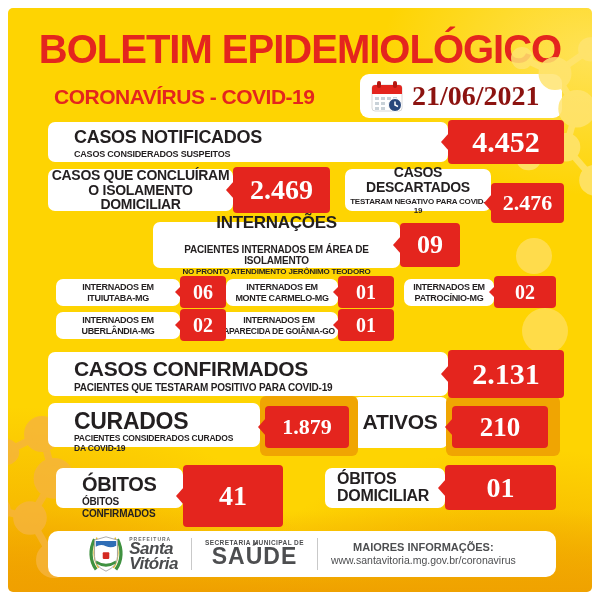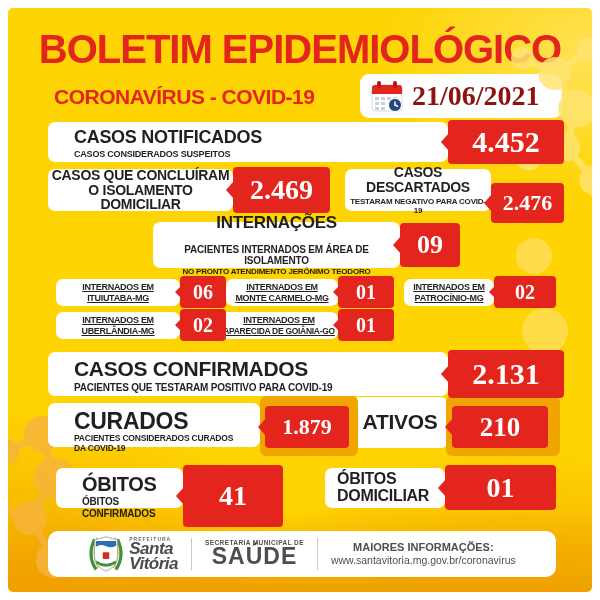--- a/index.html
+++ b/index.html
@@ -29,21 +29,21 @@
   .red-box::before{content:'';position:absolute;left:-7px;top:50%;transform:translateY(-50%);
            width:0;height:0;border-top:9px solid transparent;border-bottom:9px solid transparent;
            border-right:8px solid #E4251E;}
   .red-box.small::before{border-top-width:6px;border-bottom-width:6px;border-right-width:6px;left:-5px;}
 
   .lbl{color:#231F20;font-weight:bold;letter-spacing:-0.3px;line-height:1.05;}
   .sub{color:#231F20;font-weight:bold;letter-spacing:-0.2px;line-height:1.15;}
   .pad{padding:6px 26px;}
   .center{display:flex;flex-direction:column;align-items:center;justify-content:center;text-align:center;}
 
-  .grid-lbl{font-size:9px;line-height:1.2;text-decoration:underline;}
+  .grid-lbl{font-size:9px;line-height:1.2;}
   .mol{position:absolute;z-index:1;}
   .soft-circle{position:absolute;border-radius:50%;z-index:1;}
 
   .footer-box{left:40px;top:523px;width:508px;height:46px;background:#fff;border-radius:10px;z-index:4;
               display:flex;align-items:center;justify-content:center;gap:13px;}
   .fcol{display:flex;flex-direction:column;align-items:center;line-height:1;color:#4D4E50;}
   .vdiv{width:1px;height:32px;background:#C9C9C9;}
   .pref{font-size:5px;letter-spacing:1px;font-weight:bold;color:#6a6b6d;}
   .city{font-size:17px;font-weight:bold;font-style:italic;letter-spacing:-0.5px;line-height:.88;color:#4A4B4D;}
   .secr{font-size:6.5px;font-weight:bold;letter-spacing:.4px;}

